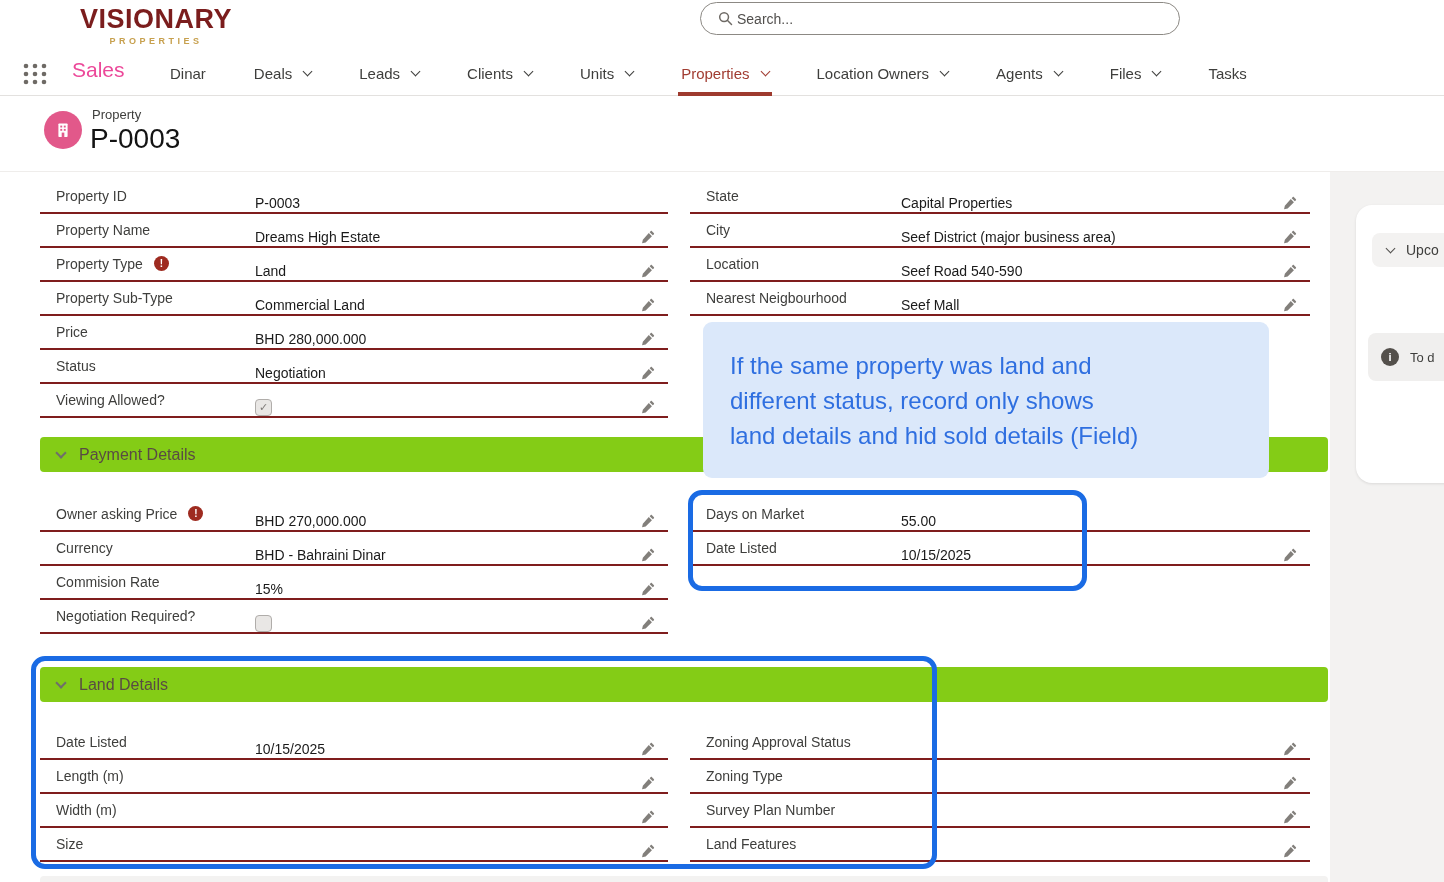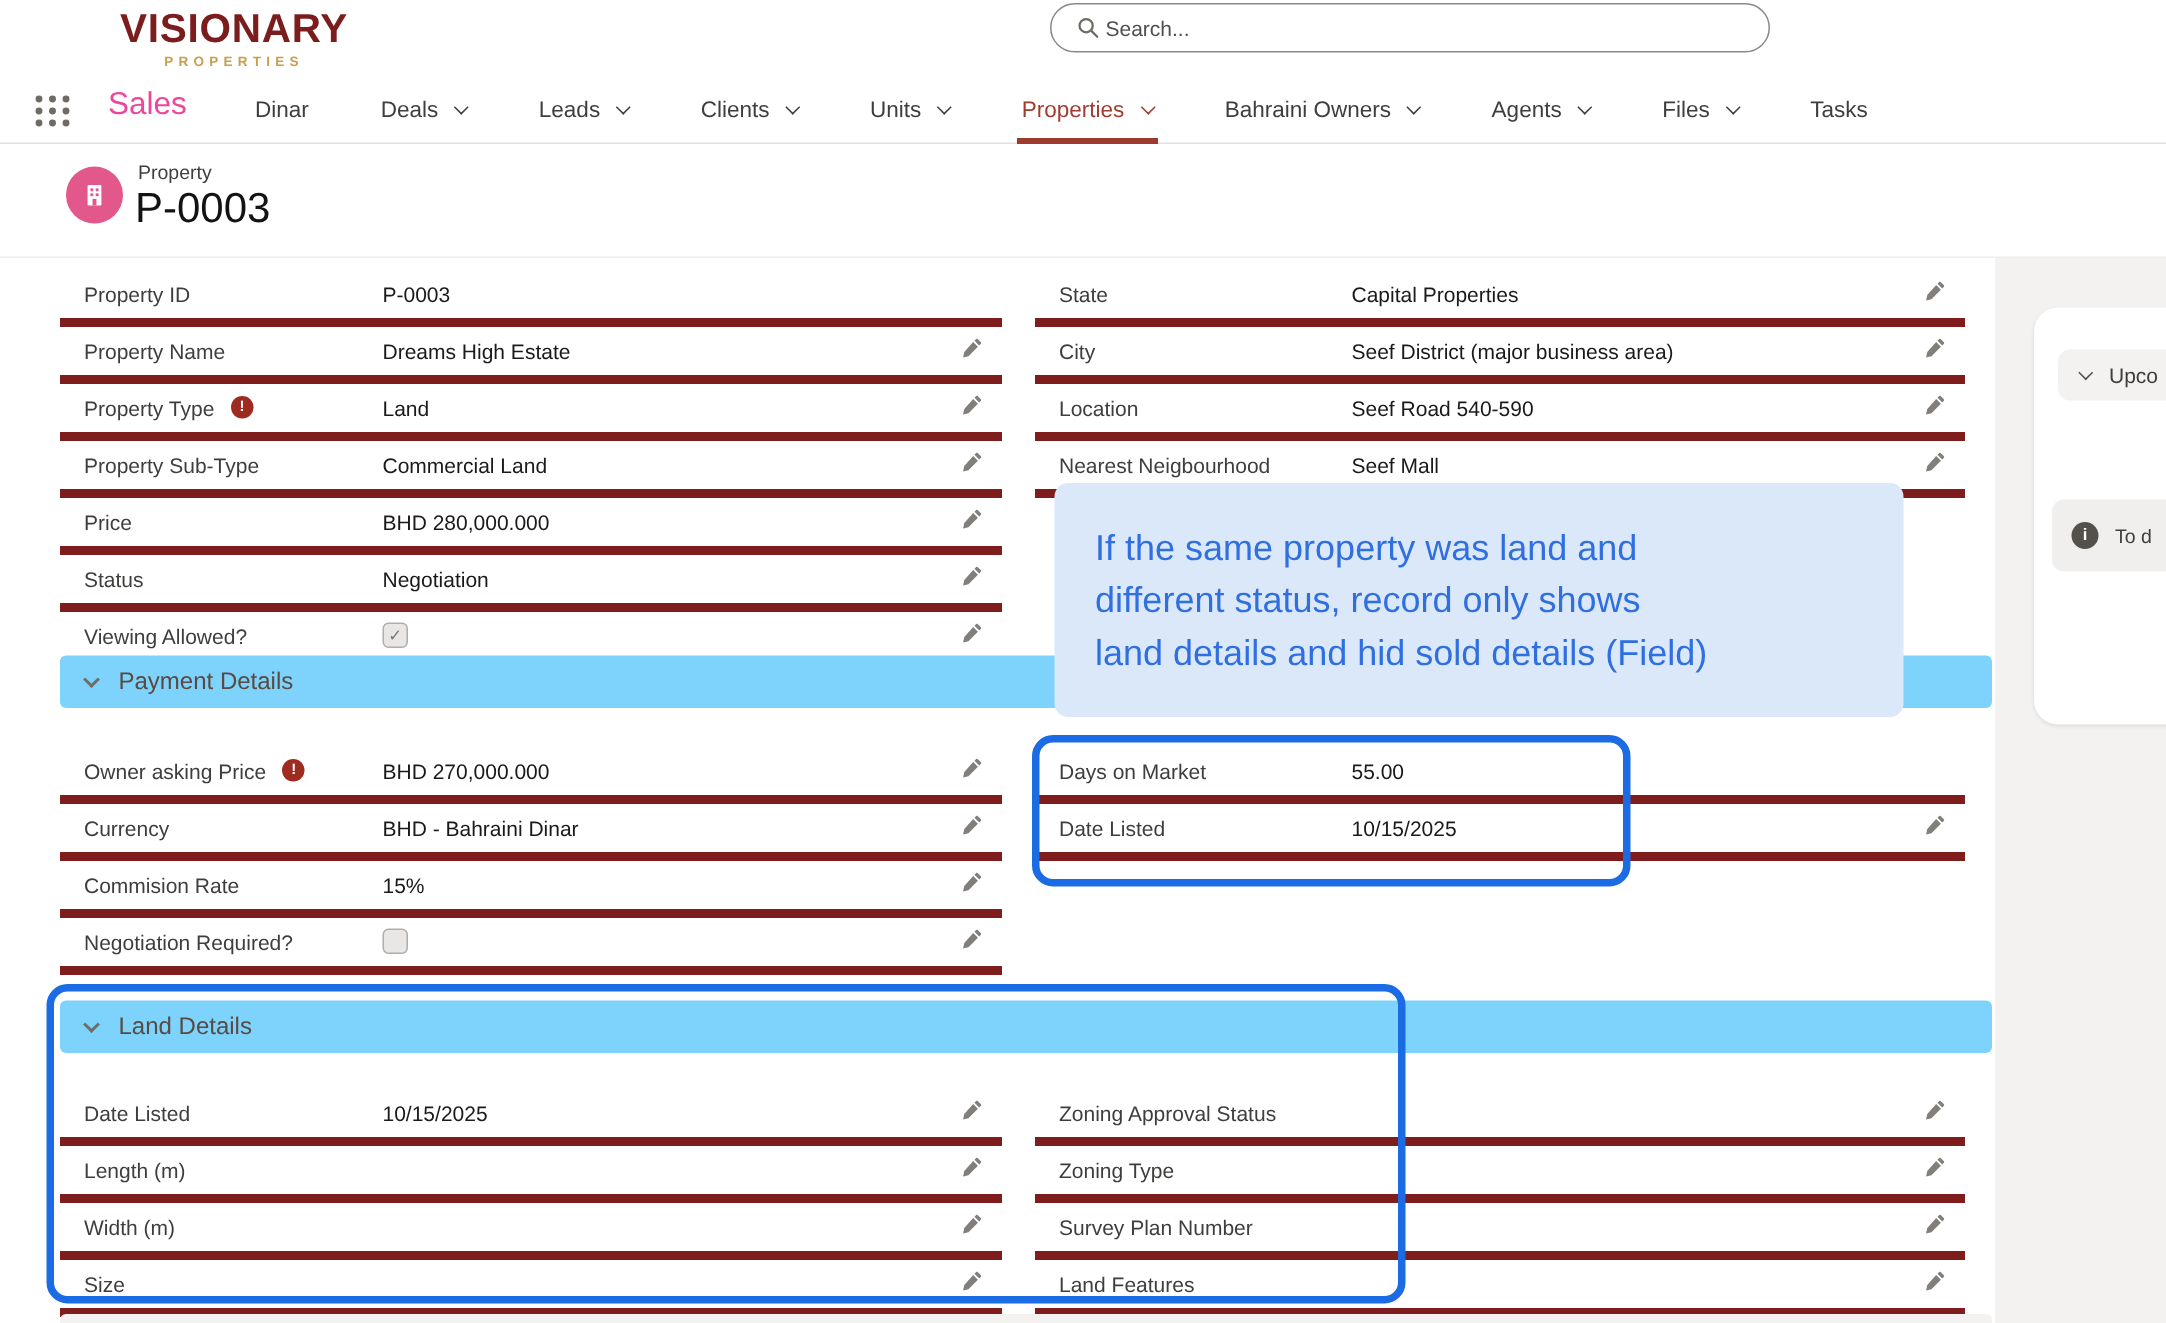--- a/index.html
+++ b/index.html
@@ -35,34 +35,34 @@
     background:#e2588a; display:flex; align-items:center; justify-content:center; }
   .rec-entity { position:absolute; left:92px; top:10px; font-size:13px; color:#3e3e3c; }
   .rec-title { position:absolute; left:90px; top:26px; font-size:28px; color:#131313; }
 
   
   .right-zone { position:absolute; left:1330px; top:172px; width:114px; height:710px; background:#f3f2f1; }
   .main-card { position:absolute; left:30px; top:172px; width:1300px; height:710px; background:#fff; }
 
   
   .col { position:absolute; }
-  .f-row { display:flex; align-items:flex-start; min-height:32px; padding:7px 0 0 16px;
-    border-bottom:6px solid #7f1d1d; }
+  .f-row { display:flex; align-items:flex-end; min-height:32px; padding:7px 0 0 16px;
+    border-bottom:2px solid #7f1d1d; }
   .f-label { flex:none; font-size:14px; color:#3e3e3c; line-height:18px; display:flex; align-items:flex-start; gap:11px; padding-bottom:7px; }
   .col-l .f-label { width:199px; }
   .col-r .f-label { width:145px; margin-right:50px; }
   .f-value { font-size:14px; color:#1a1a1a; line-height:18px; }
   .req { width:15px; height:15px; border-radius:50%; background:#9e2b20; color:#fff; font-size:10px; font-weight:700;
     display:inline-flex; align-items:center; justify-content:center; flex:none; margin-top:1px; }
   .pencil { margin-left:auto; margin-right:13px; background:none; border:none; cursor:pointer; padding:0; line-height:1; }
   .cbx { width:17px; height:17px; border:1px solid #b0adaa; border-radius:4px; background:#e9e7e5;
     display:inline-flex; align-items:center; justify-content:center; font-size:11px; color:#7d7a77; cursor:pointer; }
 
   
-  .sec-bar { position:absolute; left:40px; width:1288px; height:35px; background:#7dd3fc; border-radius:4px;
+  .sec-bar { position:absolute; left:40px; width:1288px; height:35px; background:#84cc16; border-radius:4px;
     display:flex; align-items:center; padding-left:17px; cursor:pointer; }
   .sec-bar .chev { width:8px; height:8px; border-left:2px solid #706e6b; border-bottom:2px solid #706e6b;
     transform:rotate(-45deg); display:inline-block; margin-top:-4px; }
   .sec-title { font-size:16px; color:#594b43; margin-left:14px; }
 
   
   .hl-box { position:absolute; border:5px solid #1a6be4; border-radius:14px; pointer-events:none; z-index:5; }
 
   
   .note { position:absolute; left:703px; top:322px; width:566px; height:156px; background:#dbe8fa; border-radius:9px;
@@ -137,21 +137,21 @@
       </div>
       <div class="tab">
         <span class="tab-label">Units</span>
         <i class="chev"></i>
       </div>
       <div class="tab active">
         <span class="tab-label">Properties</span>
         <i class="chev"></i>
       </div>
       <div class="tab">
-        <span class="tab-label">Bahraini Owners</span>
+        <span class="tab-label">Location Owners</span>
         <i class="chev"></i>
       </div>
       <div class="tab">
         <span class="tab-label">Agents</span>
         <i class="chev"></i>
       </div>
       <div class="tab">
         <span class="tab-label">Files</span>
         <i class="chev"></i>
       </div>

